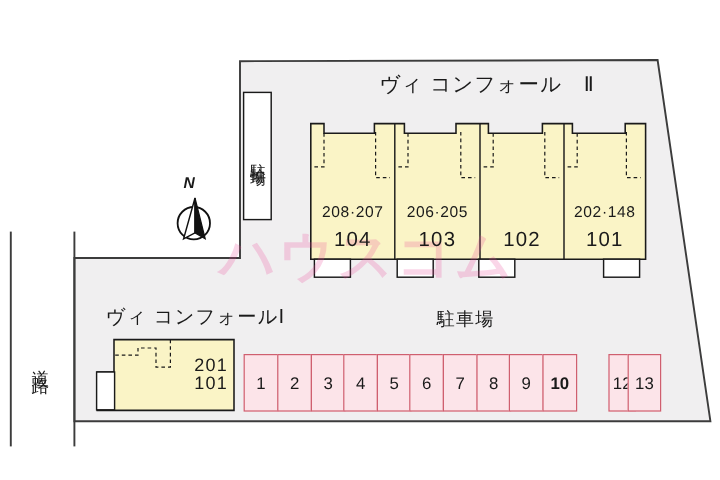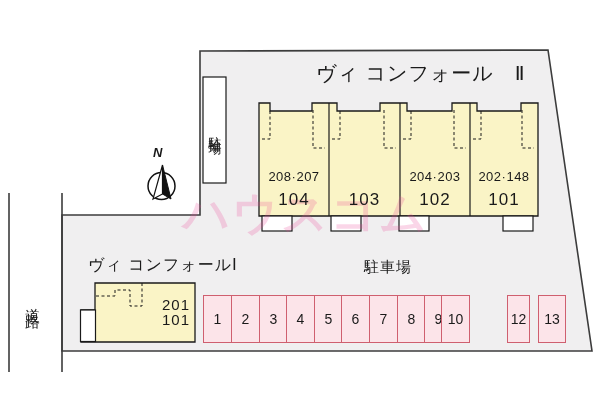--- a/index.html
+++ b/index.html
@@ -6,21 +6,21 @@
   .canvas{
     position:relative;width:600px;height:400px;background:#ffffff;overflow:hidden;
     font-family:"Liberation Sans","DejaVu Sans",sans-serif;color:#1a1a1a;
   }
   .layer{position:absolute;left:0;top:0;}
   .txt{position:absolute;white-space:pre;line-height:1.1;}
   .vtxt{
     position:absolute;writing-mode:vertical-rl;text-orientation:upright;
     white-space:pre;display:flex;align-items:center;justify-content:center;
   }
-  .title2{left:316px;top:62px;width:210px;font-size:20px;letter-spacing:1px;font-weight:500;}
+  .title2{left:316px;top:62px;width:210px;font-size:17px;letter-spacing:1px;font-weight:500;}
   .title1{left:88px;top:256px;width:180px;font-size:16px;letter-spacing:1px;font-weight:500;}
   .unit-rooms{top:170px;font-size:13px;text-align:center;letter-spacing:0.5px;}
   .unit-num{top:191px;font-size:17px;text-align:center;letter-spacing:1px;}
   .b1line{width:62px;text-align:right;font-size:15px;font-weight:400;letter-spacing:1px;}
   .parking-label{left:348px;top:259px;width:80px;text-align:center;font-size:15px;font-weight:500;letter-spacing:1px;font-family:Liberation Serif, serif;}
   .bike-label{left:203px;top:79px;width:23px;height:102px;font-size:13px;letter-spacing:3px;}
   .road-label{left:19px;top:257px;width:26px;height:90px;font-size:15px;letter-spacing:6px;}
   .north-label{left:153px;top:146px;font-size:13px;font-style:italic;font-weight:600;}
   .space{
     position:absolute;top:295px;height:48px;box-sizing:border-box;
@@ -79,21 +79,21 @@
       <polygon points="162.5,165 162.5,194 171,199" fill="#111111" stroke="#111111" stroke-width="1"></polygon>
     </g>
   </svg>
 
   <div class="watermark">ハウスコム</div>
 
   <div class="txt title2">ヴィ コンフォール　Ⅱ</div>
   <div class="txt title1">ヴィ コンフォールⅠ</div>
 
   <div class="txt unit-rooms" style="left:259px;width:70px;">208·207</div>
-  <div class="txt unit-rooms" style="left:400px;width:70px;">204·203</div>
+  <div class="txt unit-rooms" style="left:329px;width:71px;">206·205</div>
   <div class="txt unit-rooms" style="left:470px;width:68px;">202·148</div>
 
   <div class="txt unit-num" style="left:259px;width:70px;">104</div>
   <div class="txt unit-num" style="left:329px;width:71px;">103</div>
   <div class="txt unit-num" style="left:400px;width:70px;">102</div>
   <div class="txt unit-num" style="left:470px;width:68px;">101</div>
 
   <div class="txt b1line" style="left:128px;top:297px;">201</div>
   <div class="txt b1line" style="left:128px;top:312px;">101</div>
 
@@ -104,17 +104,17 @@
 
   <div class="space" style="left:203px;width:29px;">1</div>
   <div class="space" style="left:231px;width:29px;">2</div>
   <div class="space" style="left:259px;width:29px;">3</div>
   <div class="space" style="left:286px;width:29px;">4</div>
   <div class="space" style="left:314px;width:29px;">5</div>
   <div class="space" style="left:341px;width:29px;">6</div>
   <div class="space" style="left:369px;width:29px;">7</div>
   <div class="space" style="left:397px;width:29px;">8</div>
   <div class="space" style="left:424px;width:29px;">9</div>
-  <div class="space" style="left:441px;width:29px;">10</div>
+  <div class="space" style="left:452px;width:29px;font-weight:bold;">10</div>
   <div class="space" style="left:507px;width:23px;">12</div>
-  <div class="space" style="left:538px;width:28px;">13</div>
+  <div class="space" style="left:523px;width:28px;">13</div>
 
 </div>
 
 </body></html>

